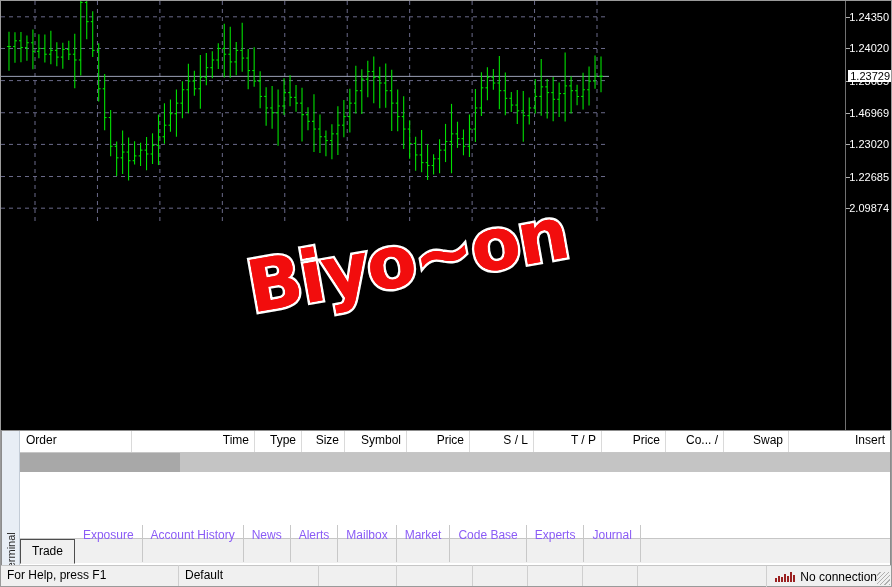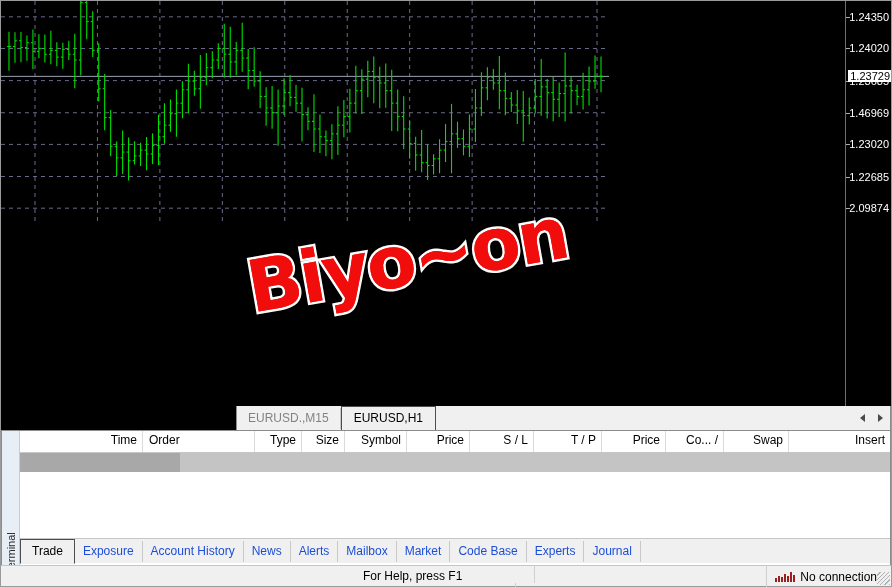--- a/index.html
+++ b/index.html
@@ -117,25 +117,25 @@
   .term-sidebar{position:absolute;left:0;top:0;width:17px;bottom:0;background:#e8eef5;border-right:1px solid #c3ccd6;}
   .term-vlabel{position:absolute;left:-16px;bottom:26px;width:50px;transform:rotate(-90deg);transform-origin:center;
                font-size:11px;color:#2a2a2a;text-align:center;}
   .term-grid{position:absolute;left:18px;right:0;top:0;height:41px;}
   .tg-head{display:flex;height:21px;border-bottom:1px solid #c6c6c6;}
   .tg-col{font-size:12px;text-align:right;padding:2px 5px 0 3px;border-right:1px solid #dadada;box-sizing:border-box;white-space:nowrap;overflow:hidden;}
   .tg-row{display:flex;height:19px;background:#c4c4c4;align-items:center;}
   .tg-cell{font-size:12px;text-align:right;padding:0 5px 0 3px;box-sizing:border-box;font-weight:bold;}
   .tg-row .fill-dark{background:#a8a8a8;height:19px;}
   .term-tabs{position:absolute;left:18px;right:0;bottom:22px;height:24px;background:#f0f0f0;border-top:1px solid #c6c6c6;display:flex;align-items:flex-end;}
-  .ttab{font-size:12px;padding:3px 8px 4px;color:#1d4ed8;cursor:default;border-right:1px solid #c8c8c8;margin-bottom:1px;}
+  .ttab{font-size:12px;padding:3px 8px 20px;color:#8b5cf6;cursor:default;border-right:1px solid #c8c8c8;margin-bottom:1px;}
   .ttab.sel{background:#f0f0f0;color:#000;border:1px solid #4d4d4d;border-bottom:1px solid #f0f0f0;margin-bottom:-1px;padding:4px 11px 5px;}
 
   
-  .statusbar{position:absolute;left:0;bottom:0;width:890px;height:21px;background:#f0f0f0;border-top:1px solid #c6c6c6;box-sizing:border-box;display:flex;align-items:center;flex-direction:column;}
+  .statusbar{position:absolute;left:0;bottom:0;width:890px;height:21px;background:#f0f0f0;border-top:1px solid #c6c6c6;box-sizing:border-box;display:flex;align-items:flex-end;}
   .st-cell{height:21px;border-right:1px solid #cfcfcf;font-size:12px;padding:3px 6px 0;box-sizing:border-box;white-space:nowrap;}
   .st-conn{position:absolute;right:14px;top:0;height:21px;display:flex;align-items:center;gap:5px;padding-left:8px;border-left:1px solid #cfcfcf;}
   .bars{display:flex;align-items:flex-end;gap:1px;height:11px;}
   .bars i{display:block;width:2px;background:#9b2020;}
   .st-grip{position:absolute;right:1px;bottom:1px;width:13px;height:13px;
      background:repeating-linear-gradient(135deg,transparent 0 2px,#b0b0b0 2px 3px);}
 </style>
 </head>
 <body>
 
@@ -1020,46 +1020,30 @@
         <div class="tlabel" style="left: 408.667px;">19 Mar 17:00</div>
         <div class="ttick" style="left: 471.111px;"></div>
         <div class="tlabel" style="left: 471.111px;">21 Mar 01:00</div>
         <div class="ttick" style="left: 533.556px;"></div>
         <div class="tlabel" style="left: 533.556px;">22 Mar 09:00</div>
         <div class="ttick" style="left: 596px;"></div>
         <div class="tlabel" style="left: 596px;">23 Mar 17:00</div>
       </div>
   </div>
 
-  <div id="charttabs">
-    <div class="ctab">EURUSD.,M15</div>
-    <div class="ctab sel">EURUSD,H1</div>
-    <div class="ctnav">
-      <span>
-        <svg width="8" height="10" viewBox="0 0 8 10">
-            <polygon points="6,1 6,9 1,5" fill="#4a4a4a"></polygon>
-          </svg>
-      </span>
-      <span>
-        <svg width="8" height="10" viewBox="0 0 8 10">
-            <polygon points="2,1 2,9 7,5" fill="#4a4a4a"></polygon>
-          </svg>
-      </span>
-    </div>
-  </div>
 
   <div id="terminal" class="panel">
     <div class="term-close">x</div>
     <div class="term-sidebar">
       <div class="term-vlabel">Terminal</div>
     </div>
     <div class="term-grid">
       <div class="tg-head">
+        <div class="tg-col" style="width:112px;text-align:left;padding-left:6px;">Order</div>
         <div class="tg-col" style="width:123px;">Time</div>
-        <div class="tg-col" style="width:112px;text-align:left;padding-left:6px;">Order</div>
         <div class="tg-col" style="width:47px;">Type</div>
         <div class="tg-col" style="width:43px;">Size</div>
         <div class="tg-col" style="width:62px;">Symbol</div>
         <div class="tg-col" style="width:63px;">Price</div>
         <div class="tg-col" style="width:64px;">S / L</div>
         <div class="tg-col" style="width:68px;">T / P</div>
         <div class="tg-col" style="width:64px;">Price</div>
         <div class="tg-col" style="width:58px;">Co... /</div>
         <div class="tg-col" style="width:65px;">Swap</div>
         <div class="tg-col" style="width:var(--rest);flex:1;border-right:none;">Insert</div>

